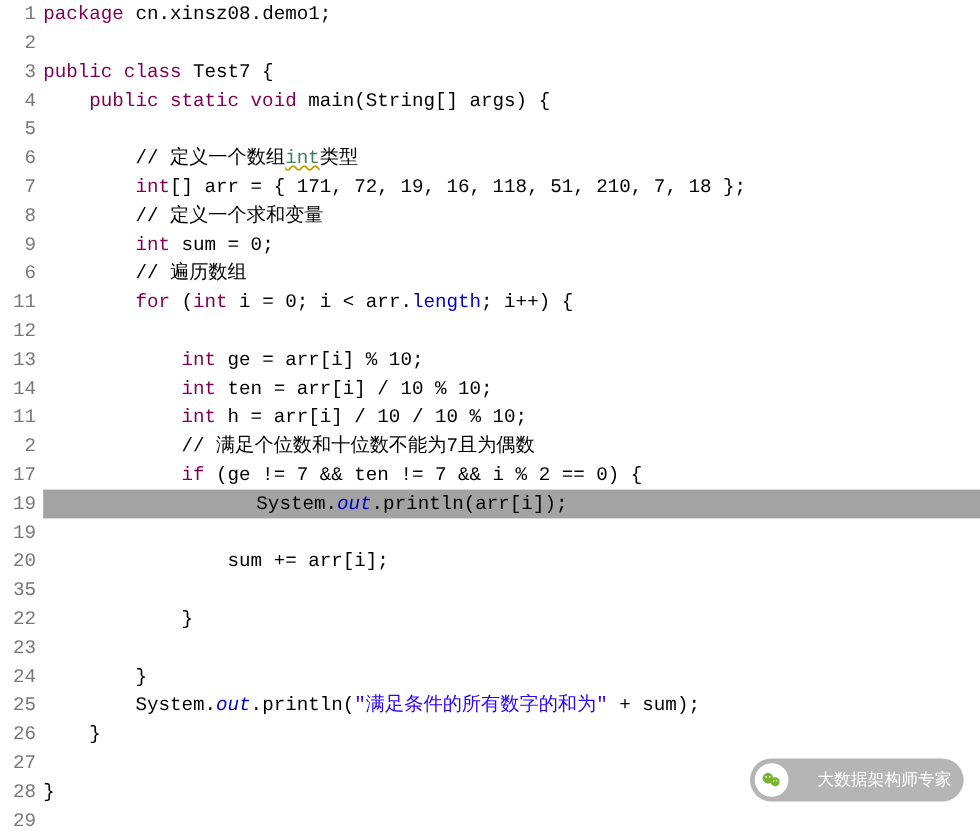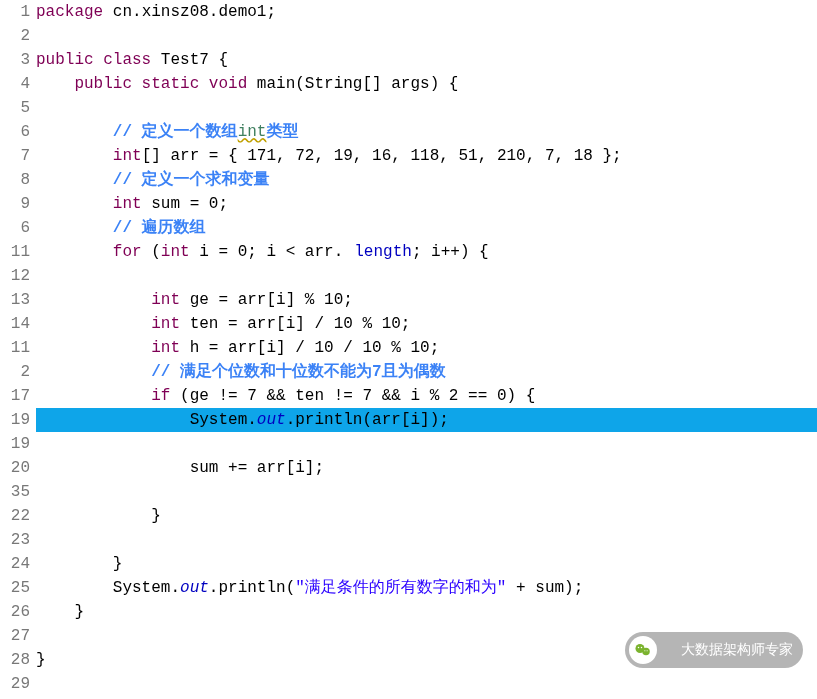--- a/index.html
+++ b/index.html
@@ -24,28 +24,28 @@
     user-select: none;
     flex-shrink: 0;
   }
   .gutter .ln { height: 24px; }
   .code {
     flex: 1;
     white-space: pre;
     color: #000000;
   }
   .row { height: 24px; }
-  .hl { background: #0ea5e9; }
+  .hl { background: #a3a3a3; padding-left: 24px; }
 
   
   .kw   { color: #7f0055; font-weight: normal; }   
   .sf   { color: #0000c0; font-style: italic; }  
-  .fld  { color: #0000c0; margin-left: 11px; }                       
+  .fld  { color: #0000c0; }                       
   .str  { color: #2a00ff; }                       
-  .cmt  { color: #3b82f6; font-weight: bold; }                       
+  .cmt  { color: #000000; }                       
   .cmtkw{ color: #3f7f5f; text-decoration: underline; text-decoration-style: wavy; text-decoration-color: #c0a000; }
 
   .watermark {
     position: absolute;
     right: 14px;
     bottom: 28px;
     display: flex;
     align-items: center;
     gap: 24px;
     color: #ffffff;

